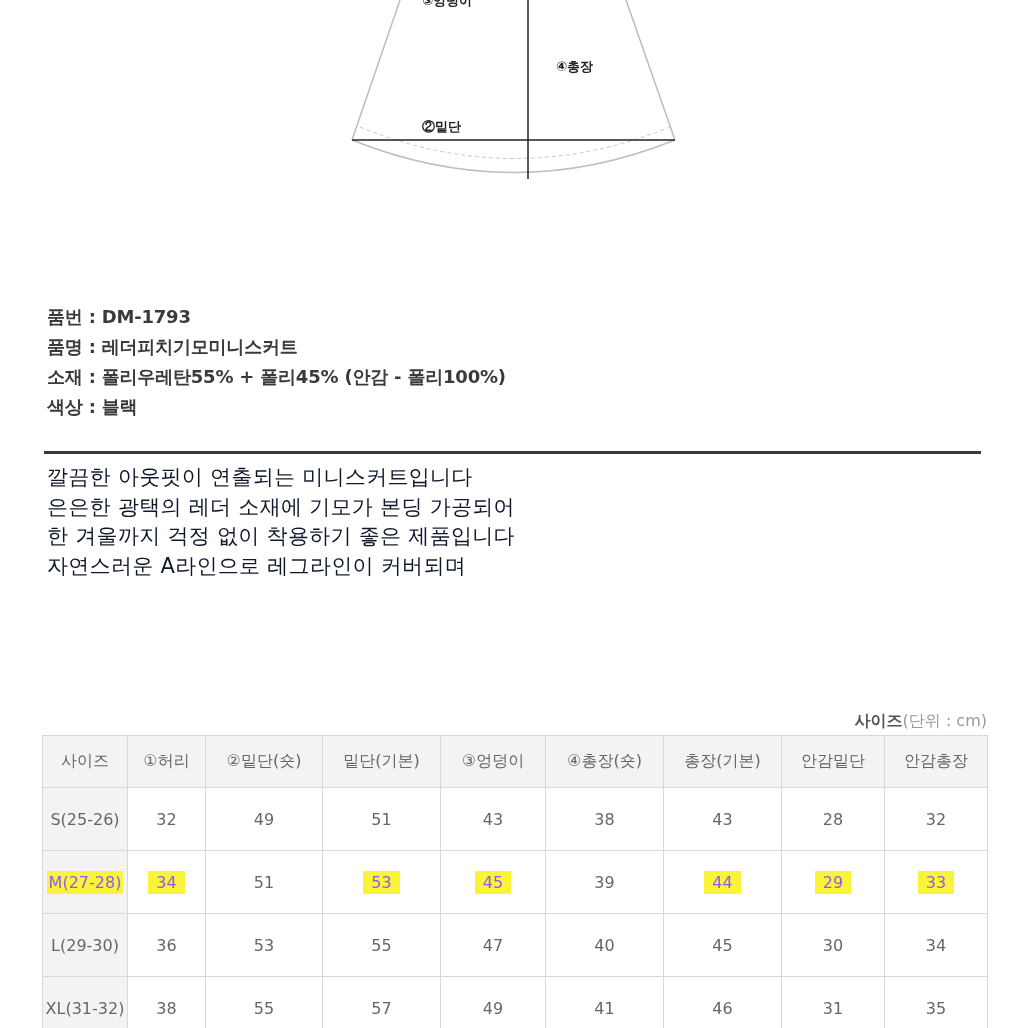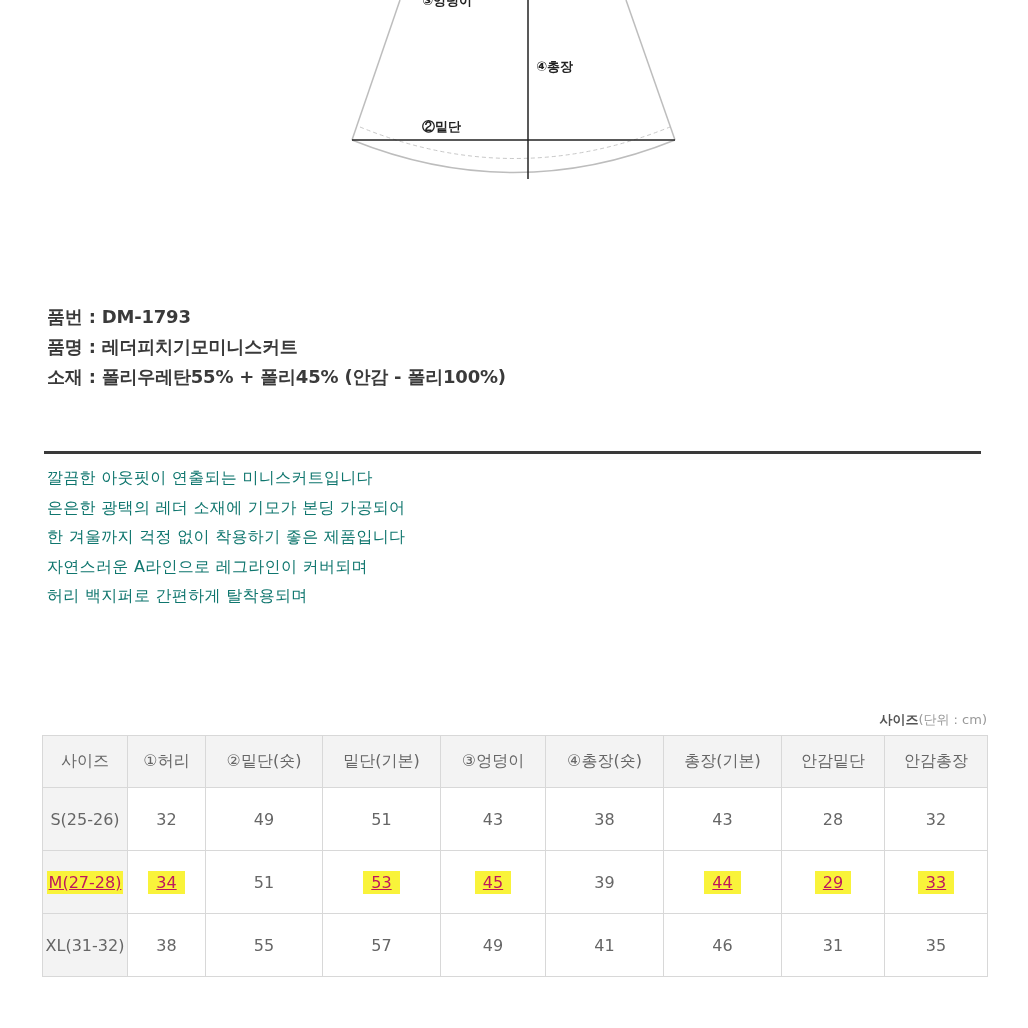--- a/index.html
+++ b/index.html
@@ -8,70 +8,70 @@
       background: #ffffff; font-family: "DejaVu Sans", "Liberation Sans", sans-serif; color: #333;
     }
     .diagram { position: absolute; left: 340px; top: 0; width: 360px; height: 190px; }
     .diagram .lbl { position: absolute; font-size: 13px; font-weight: bold; color: #222; white-space: nowrap; }
 
     .info { position: absolute; left: 47px; top: 302px; width: 940px; }
     .info .line { font-size: 18px; font-weight: bold; color: #3a3a3a; line-height: 30px; height: 30px; white-space: nowrap; letter-spacing: -0.2px; }
     .rule { position: absolute; left: 44px; top: 451px; width: 937px; height: 3px; background: #3a3a3a; }
 
     .desc { position: absolute; left: 47px; top: 463px; width: 940px; }
-    .desc .line { font-size: 16px; color: #0f766e; line-height: 29.6px; height: 29.6px; white-space: nowrap; letter-spacing: 0.3px; }
+    .desc .line { font-size: 21px; color: #0f172a; line-height: 29.6px; height: 29.6px; white-space: nowrap; letter-spacing: 0.3px; }
 
-    .unit { position: absolute; right: 41px; top: 711px; font-size: 13px; color: #999; white-space: nowrap; }
+    .unit { position: absolute; right: 41px; top: 711px; font-size: 16px; color: #999; white-space: nowrap; }
     .unit b { color: #555; font-weight: bold; }
 
     table.size { position: absolute; left: 42px; top: 735px; border-collapse: collapse; table-layout: fixed; }
     table.size th, table.size td {
       border: 1px solid #d8d8d8; text-align: center; font-size: 16px; color: #666; font-weight: normal;
       padding: 0; white-space: nowrap;
     }
     table.size th { background: #f3f3f3; height: 51px; }
     table.size td { background: #fff; height: 62px; }
     table.size td.first { background: #f3f3f3; }
-    .hl { background: #f9f33a; padding: 2px 8px; color: #be185d; text-decoration: underline; }
+    .hl { background: #f9f33a; padding: 2px 8px; color: #8b5cf6; }
   </style>
 </head>
 <body>
 
 <div class="diagram">
   <svg width="360" height="190" viewBox="0 0 360 190">
 
     <path d="M60 0 L12 140" stroke="#bdbdbd" stroke-width="1.5" fill="none"></path>
     <path d="M286 0 L335 140" stroke="#bdbdbd" stroke-width="1.5" fill="none"></path>
 
     <path d="M12 140 Q174 205 335 140" stroke="#bdbdbd" stroke-width="1.5" fill="none"></path>
 
     <path d="M20 127 Q174 190 330 127" stroke="#c8c8c8" stroke-width="1" stroke-dasharray="4 3" fill="none"></path>
 
     <line x1="12" y1="140" x2="335" y2="140" stroke="#222" stroke-width="1.5"></line>
 
     <line x1="188" y1="0" x2="188" y2="179" stroke="#222" stroke-width="1.5"></line>
   </svg>
   <span class="lbl" style="left:82px; top:-8px;">③엉덩이</span>
-  <span class="lbl" style="left:196px; top:58px;">④총장</span>
+  <span class="lbl" style="left:216px; top:58px;">④총장</span>
   <span class="lbl" style="left:82px; top:118px;font-family:Liberation Mono, monospace;">②밑단</span>
 </div>
 
 <div class="info">
   <div class="line">품번 : DM-1793</div>
   <div class="line">품명 : 레더피치기모미니스커트</div>
   <div class="line">소재 : 폴리우레탄55% + 폴리45% (안감 - 폴리100%)</div>
+  <div class="line">색상 : 블랙</div>
 </div>
 <div class="rule"></div>
 
 <div class="desc">
   <div class="line">깔끔한 아웃핏이 연출되는 미니스커트입니다</div>
   <div class="line">은은한 광택의 레더 소재에 기모가 본딩 가공되어</div>
   <div class="line">한 겨울까지 걱정 없이 착용하기 좋은 제품입니다</div>
   <div class="line">자연스러운 A라인으로 레그라인이 커버되며</div>
-  <div class="line">허리 백지퍼로 간편하게 탈착용되며</div>
 </div>
 
 <div class="unit">
   <b>사이즈</b><span>(단위 : cm)</span>
 </div>
 
 <table class="size">
   <colgroup>
     <col style="width:85px">
       <col style="width:78px">
@@ -113,20 +113,31 @@
       <td><span class="hl">34</span></td>
       <td>51</td>
       <td><span class="hl">53</span></td>
       <td><span class="hl">45</span></td>
       <td>39</td>
       <td><span class="hl">44</span></td>
       <td><span class="hl">29</span></td>
       <td><span class="hl">33</span></td>
     </tr>
     <tr>
+      <td class="first">L(29-30)</td>
+      <td>36</td>
+      <td>53</td>
+      <td>55</td>
+      <td>47</td>
+      <td>40</td>
+      <td>45</td>
+      <td>30</td>
+      <td>34</td>
+    </tr>
+    <tr>
       <td class="first">XL(31-32)</td>
       <td>38</td>
       <td>55</td>
       <td>57</td>
       <td>49</td>
       <td>41</td>
       <td>46</td>
       <td>31</td>
       <td>35</td>
     </tr>

